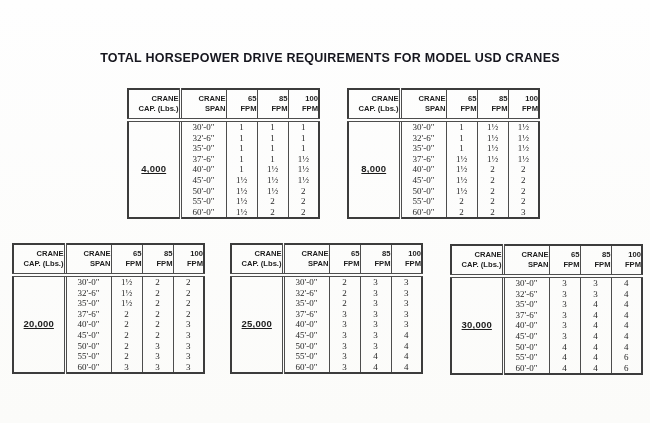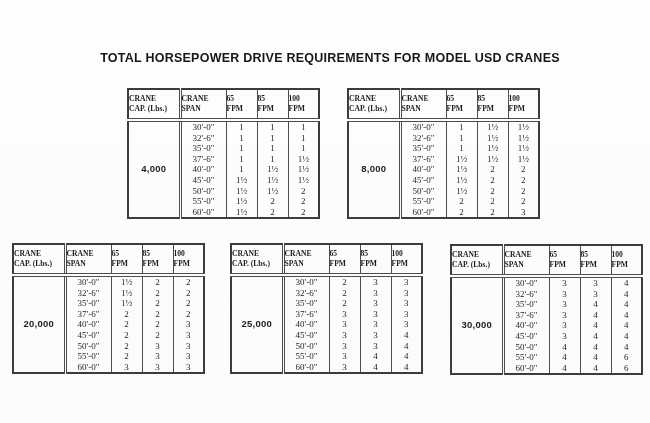--- a/index.html
+++ b/index.html
@@ -34,26 +34,26 @@
   .crane-table table {
     border-collapse: collapse;
     table-layout: fixed;
     border: 2px solid #3c3c3c;
     background: transparent;
   }
   .crane-table col.w-cap  { width: 52px; }
   .crane-table col.w-span { width: 46px; }
   .crane-table col.w-fpm  { width: 31px; }
   .crane-table th {
-    font-family: Liberation Serif, serif;
+    font-family: Liberation Sans, sans-serif;
     font-weight: bold;
     font-size: 7.6px;
     line-height: 1.3;
     color: #1d1d1d;
-    text-align: left;
+    text-align: right;
     vertical-align: middle;
     height: 26px;
     padding: 1px 0;
     border-bottom: 4px double #4d4d4d;
   }
   .crane-table td {
     font-family: "Liberation Serif", serif;
     font-size: 9px;
     line-height: 10.6px;
     height: 10.6px;
@@ -63,20 +63,21 @@
     padding: 0;
   }
   .crane-table .c-span { border-left: 3px double #4d4d4d; }
   .crane-table .c-fpm  { border-left: 1px solid #4d4d4d; }
   .crane-table td.c-cap {
     font-family: "Liberation Sans", sans-serif;
     font-weight: bold;
     font-size: 9.5px;
     letter-spacing: 0.2px;
     color: #1d1d1d;
+    text-decoration: underline;
   }
   .t0 { left: 127px; top: 88px; }
   .t1 { left: 347px; top: 88px; }
   .t2 { left: 12px;  top: 243px; }
   .t3 { left: 230px; top: 243px; }
   .t4 { left: 450px; top: 244px; }
 </style>
 </head>
 <body>
 

